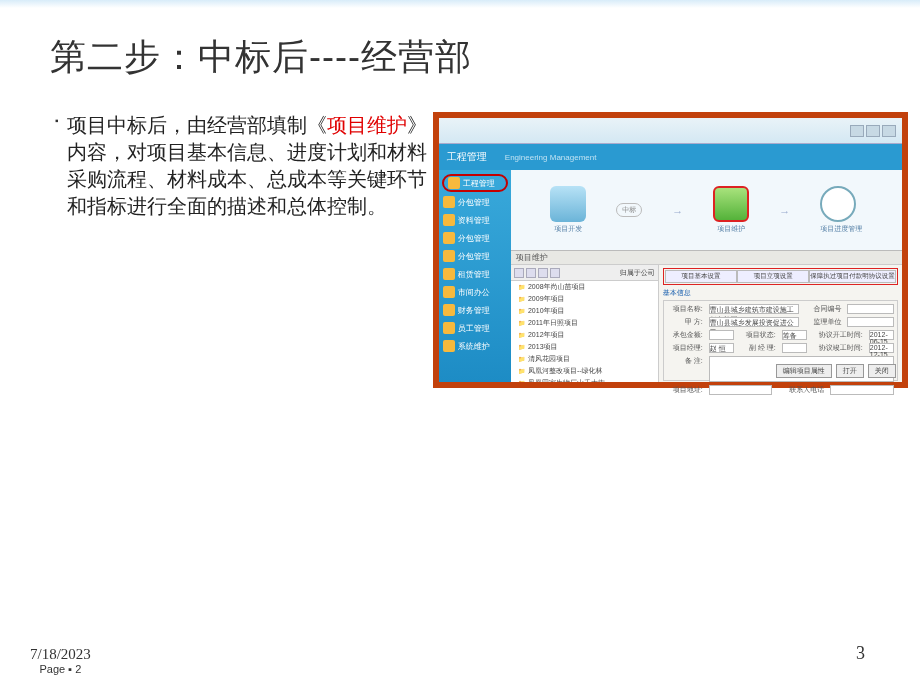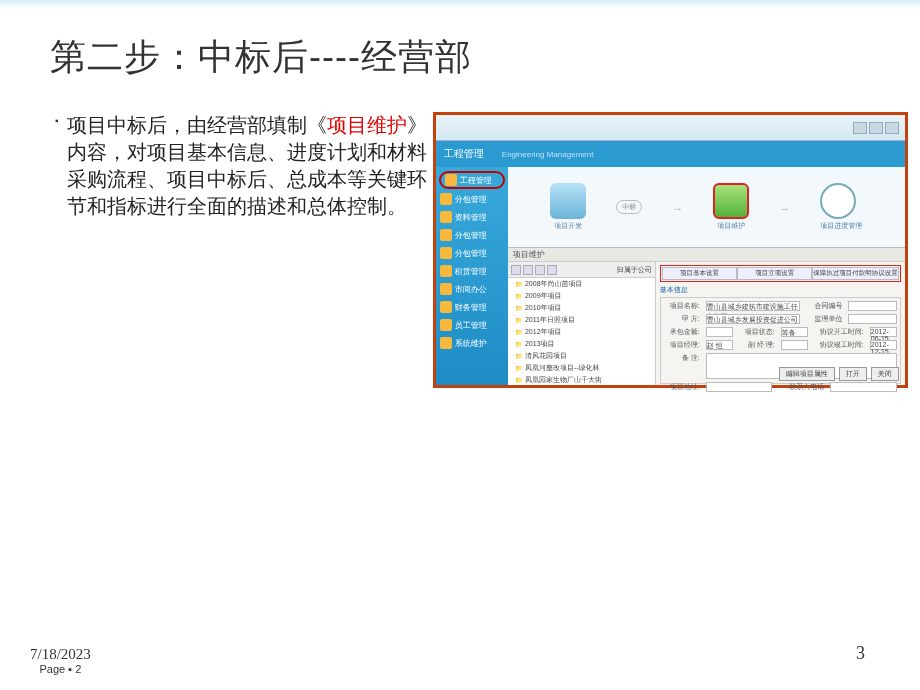--- a/index.html
+++ b/index.html
@@ -52,21 +52,21 @@
     color: #333;
   }
   .hl { color: #e00000; }
   .bullet2 { margin-top: 230px; }
 
   
   .shot {
     width: 475px;
     height: 276px;
     background: #eab308;
-    border: 3px solid #c2410c;
+    border: 6px solid #c2410c;
     position: relative;
     font-size: 9px;
   }
   .shot-titlebar {
     height: 26px;
     background: linear-gradient(#e9f3f8,#d4e8f3);
     border-bottom: 1px solid #aac;
     display: flex;
     align-items: center;
     padding: 0 6px;
@@ -170,21 +170,21 @@
 </head>
 <body>
 
 <div class="topband"></div>
 
 <h1 class="title">第二步：中标后----经营部</h1>
 
 <div class="content">
   <div class="leftcol">
     <p class="bullet">
-      <span>项目中标后，由经营部填制《</span><span class="hl">项目维护</span><span>》内容，对项目基本信息、进度计划和材料采购流程、项目中标后、总成本等关键环节和指标进行全面的描述和总体控制。</span>
+      <span>项目中标后，由经营部填制《</span><span class="hl">项目维护</span><span>》内容，对项目基本信息、进度计划和材料采购流程、材料成本、总成本等关键环节和指标进行全面的描述和总体控制。</span>
     </p>
   </div>
 
   <div class="rightcol">
     <div class="shot">
       <div class="shot-titlebar">
         <span> </span>
         <div class="winbtns">
           <div class="winbtn"></div>
           <div class="winbtn"></div>

